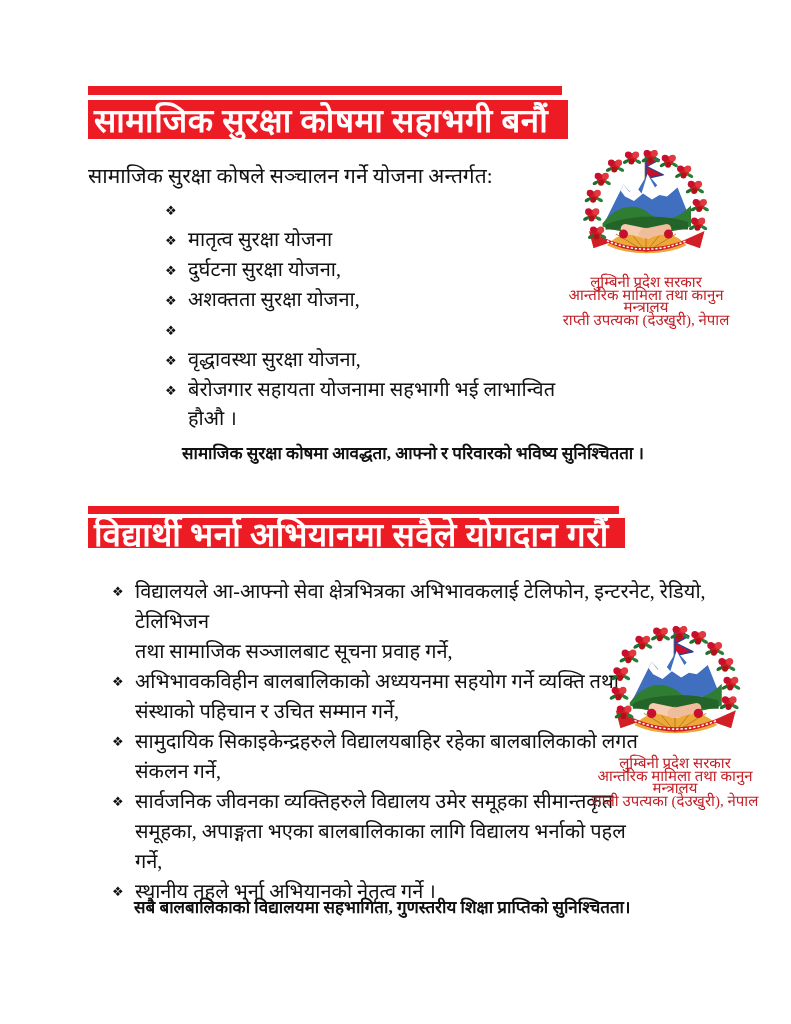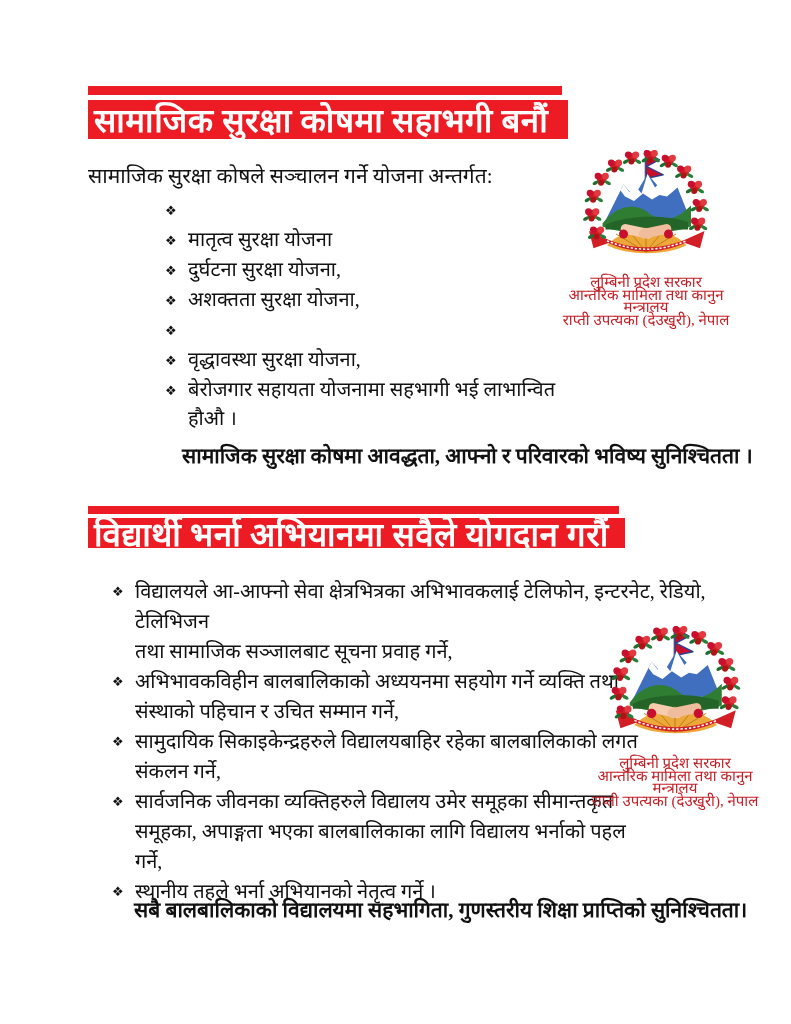--- a/index.html
+++ b/index.html
@@ -22,21 +22,21 @@
   .blist { list-style:none; margin:0; padding:0; font-size:20px; }
   .blist li { display:flex; align-items:flex-start; }
   .list1 li { line-height:29px; }
   .list2 li { line-height:30px; }
   .blt {
     flex:0 0 23px; width:23px; font-size:13px; color:#111;
     font-family:"DejaVu Sans",sans-serif; padding-top:1px;
   }
   .btxt { white-space:pre-line; }
 
-  .bold-line { font-weight:bold; font-size:21px; white-space:nowrap; }
+  .bold-line { font-weight:bold; font-size:17px; white-space:nowrap; }
 
   .emblem { text-align:center; }
   .emblem svg { display:block; margin:0 auto; }
   .caption { color:#c21e25; font-size:15px; line-height:12.5px; font-weight:normal; white-space:nowrap; }
 
   .hidden-defs { position:absolute; width:0; height:0; overflow:hidden; }
 </style>
 </head>
 <body>
 

